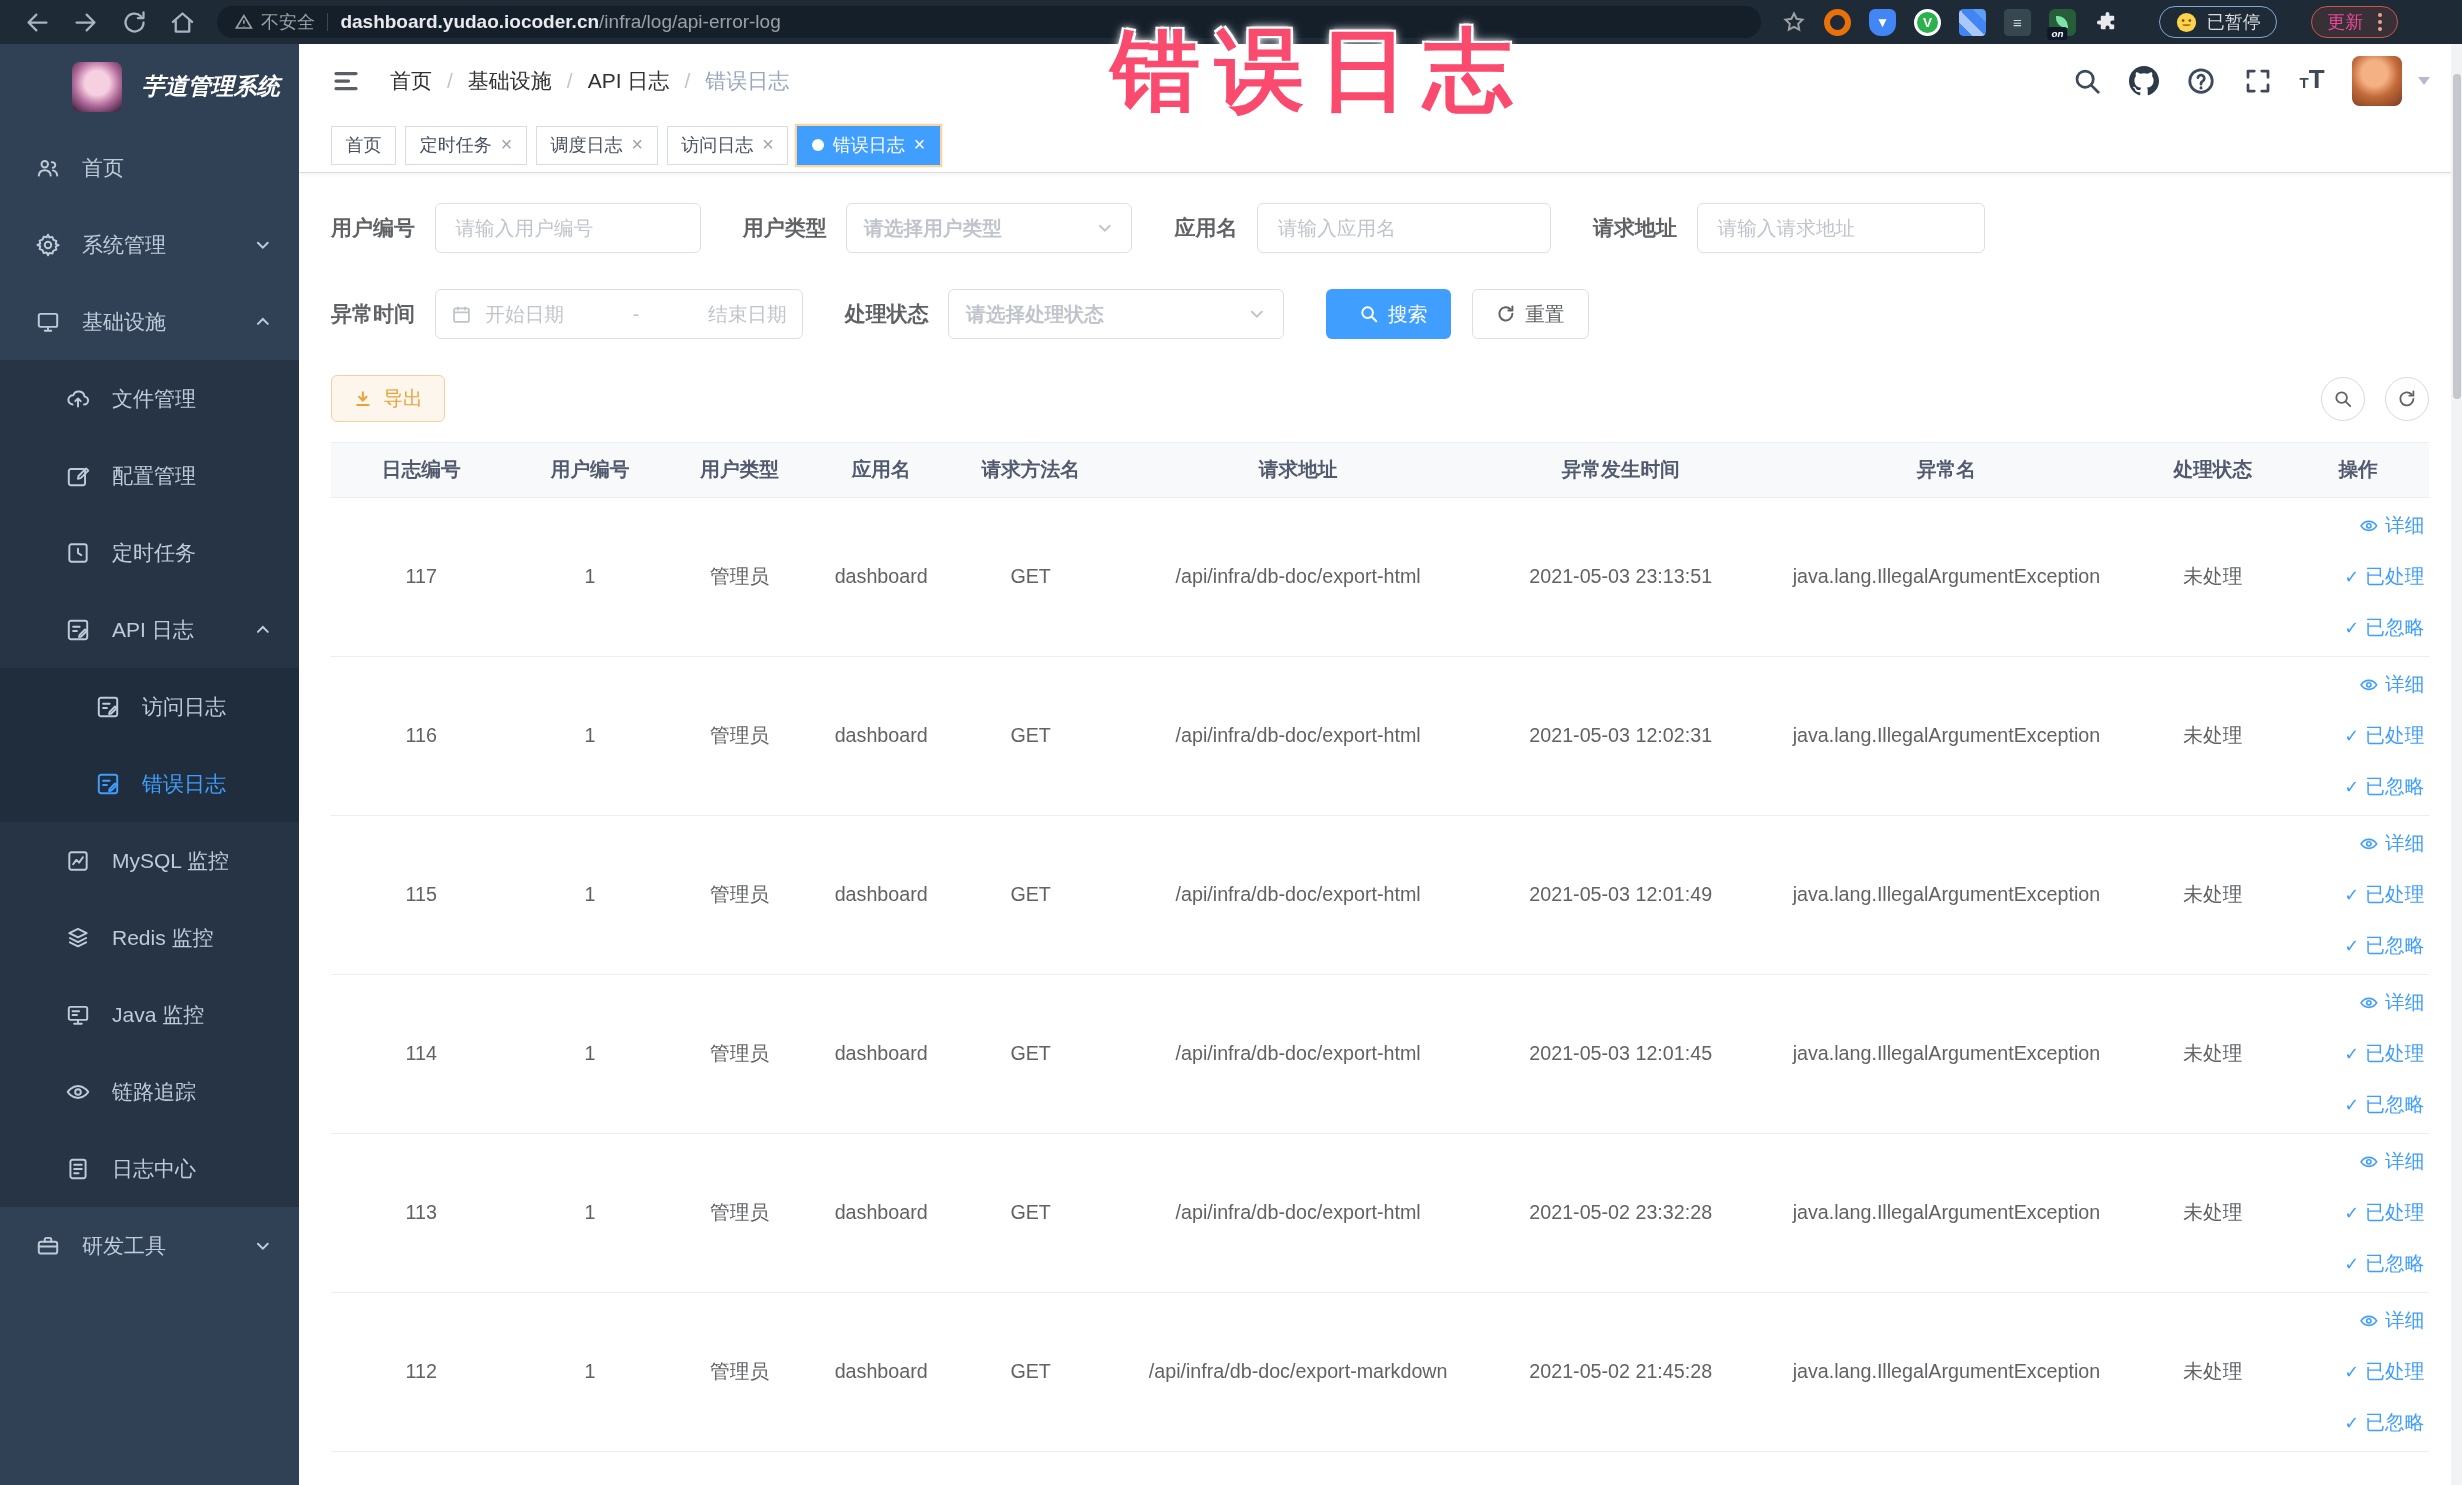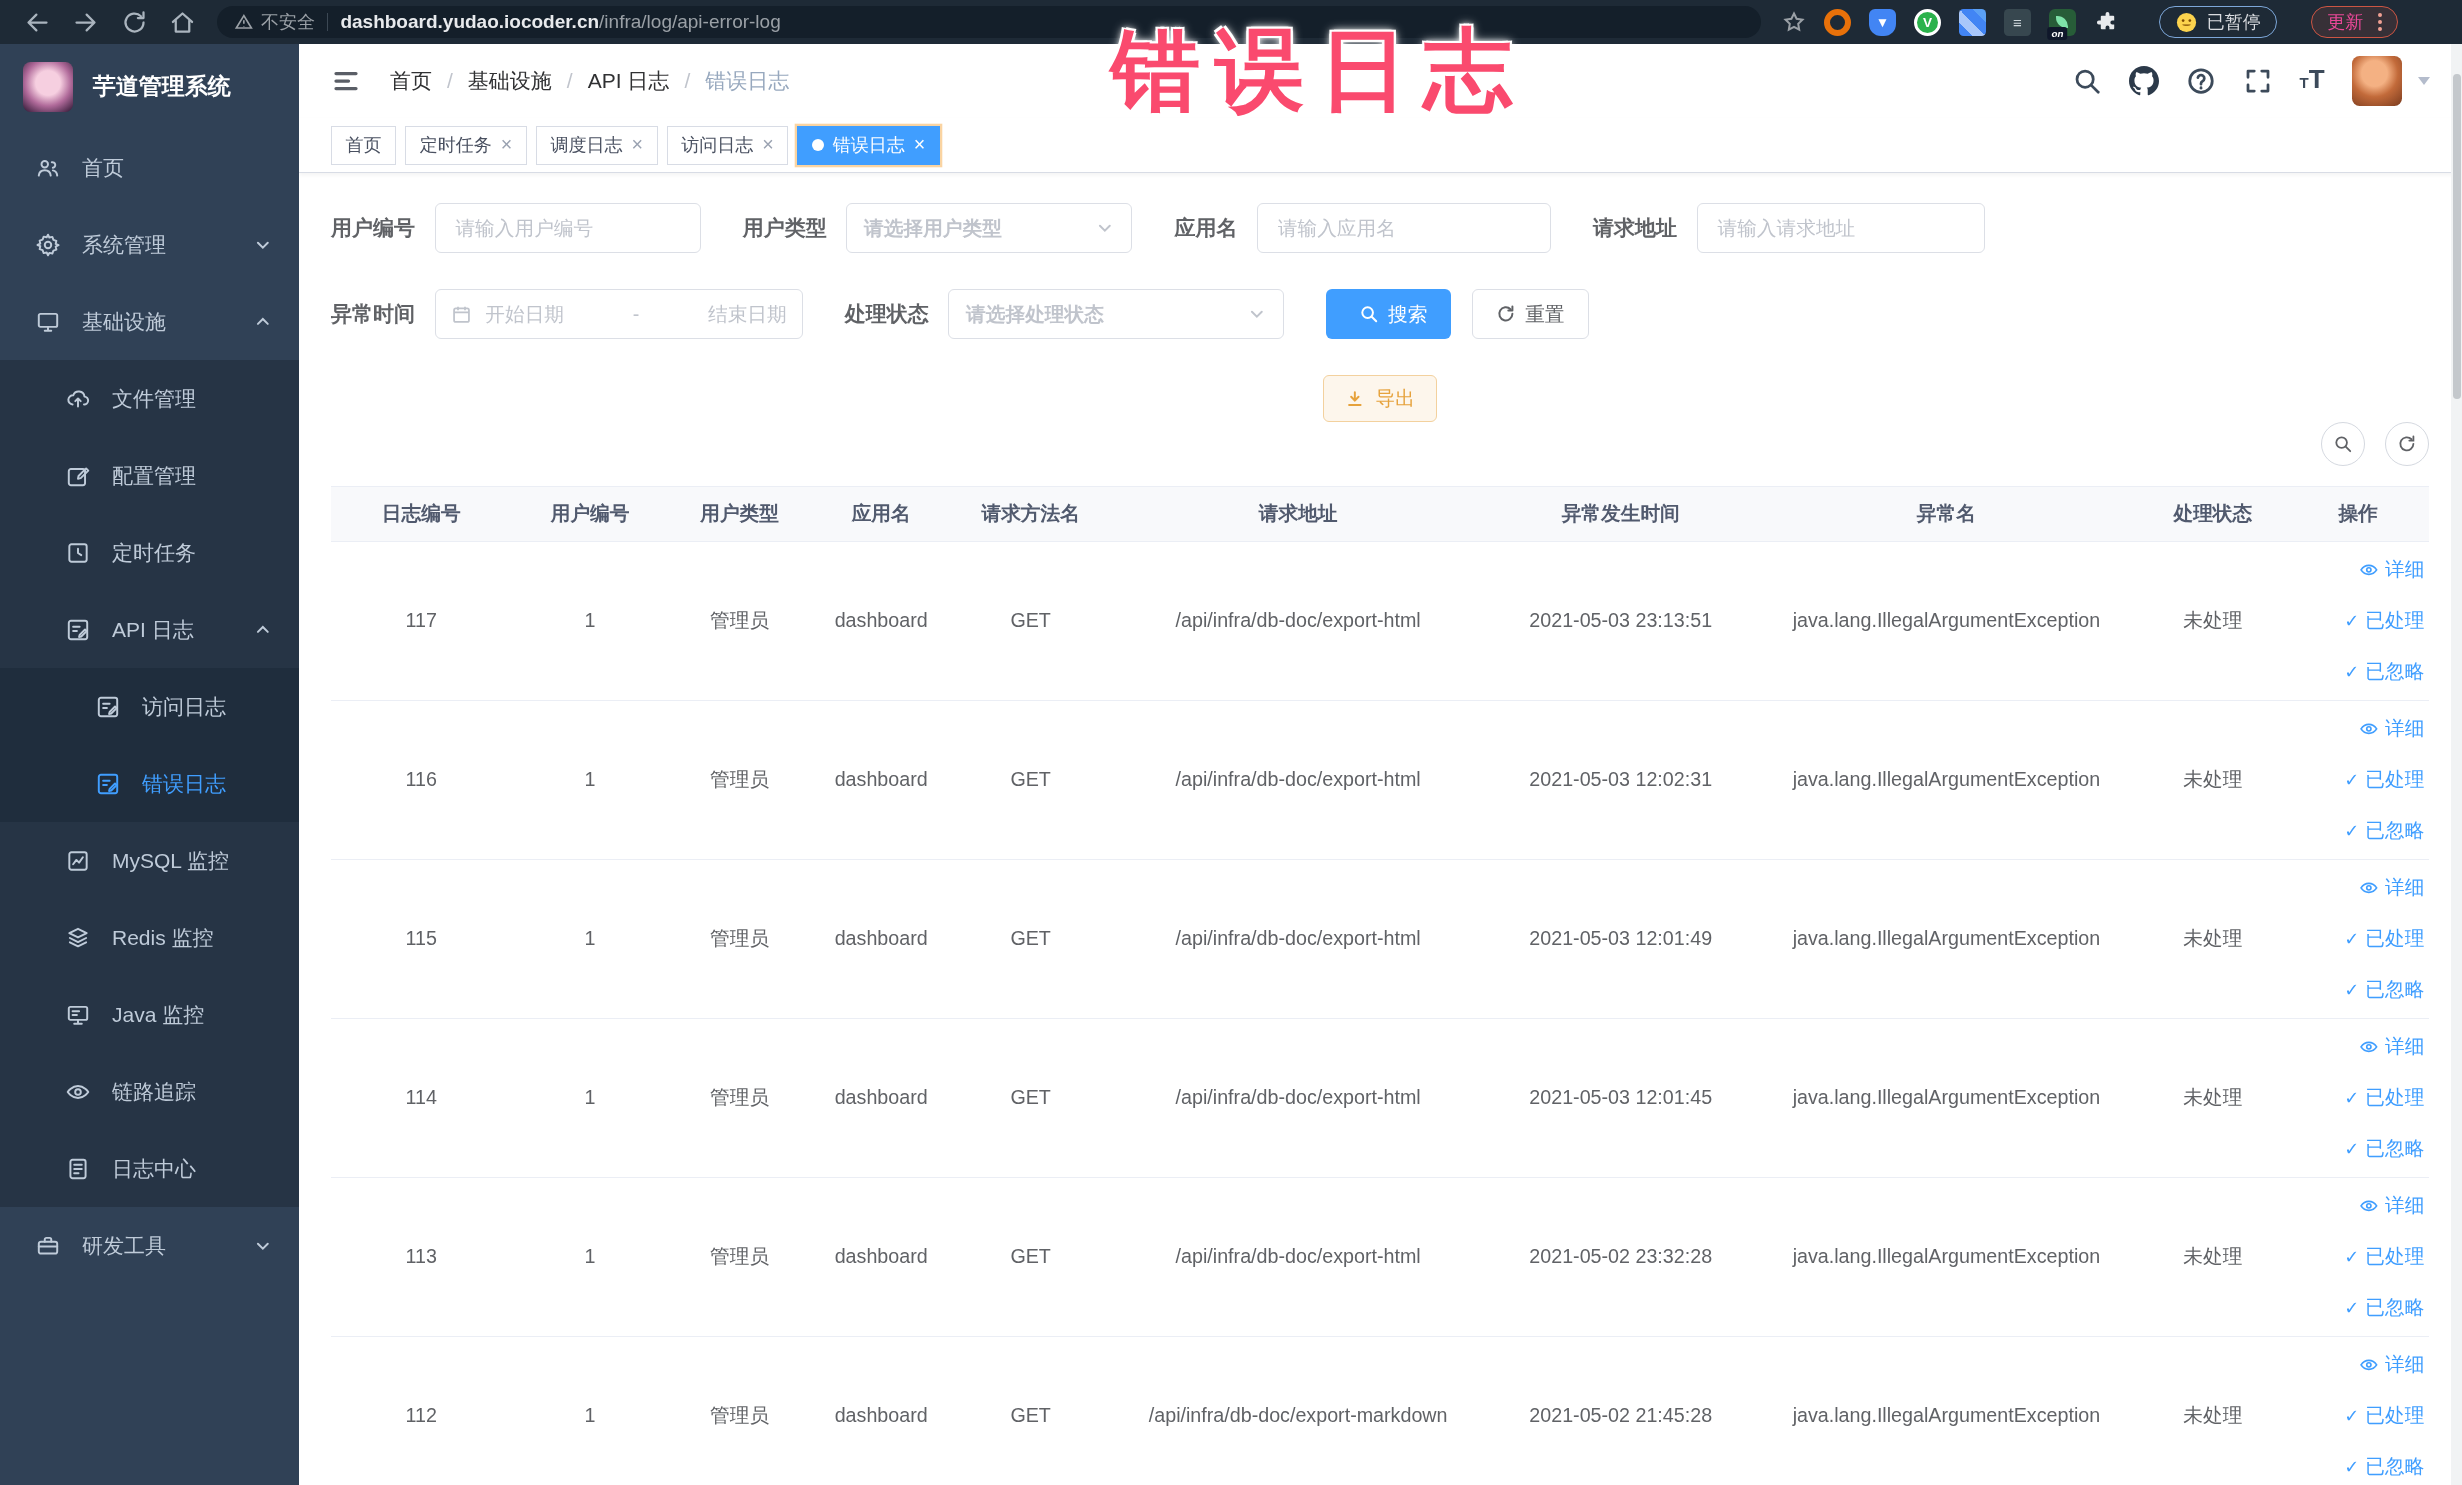--- a/index.html
+++ b/index.html
@@ -39,21 +39,21 @@
   .pill { height:32px; border-radius:16px; display:flex; align-items:center; gap:9px;
           padding:0 15px; font-size:18px; flex:none; }
   .pill-paused { border:1.5px solid #7da7d9; color:#dadce0; margin-left:19.7px; }
   .face { width:23px; height:23px; flex:none; }
   .pill-update { border:1.5px solid #cc5543; background:rgba(204,85,67,.15); color:#ec4899; margin-left:16.7px; }
   .dots3 { display:inline-flex; flex-direction:column; gap:3px; margin-left:6px; }
   .dots3 i { width:3.8px; height:3.8px; border-radius:50%; background:#f0a093; }
 
   
   .sidebar { position:absolute; left:0; top:44px; bottom:0; width:299px; background:#304156; z-index:2; }
-  .logo-row { height:85px; display:flex; align-items:center; padding-left:23px; }
+  .logo-row { height:85px; display:flex; align-items:center; padding-left:72px;font-style:italic; }
   .logo { width:50px; height:50px; border-radius:7.6px; flex:none;
           background:radial-gradient(circle at 50% 42%,#f6cfe0 0 32%,#b06a9a 60%,#2a1430 100%); }
   .app-title { color:#fff; font-size:23px; font-weight:bold; margin-left:19.7px; }
   .mi { height:77px; display:flex; align-items:center; gap:21px; padding-left:35px;
         color:#bfcbd9; font-size:21px; position:relative; cursor:pointer; }
   .mi .ico { width:26px; height:26px; flex:none; }
   .mi .ico svg { width:100%; height:100%; stroke:currentColor; fill:none; stroke-width:1.8;
                  stroke-linecap:round; stroke-linejoin:round; }
   .chev { position:absolute; right:26px; width:19.7px; height:19.7px; }
   .chev svg { width:100%; height:100%; stroke:currentColor; fill:none; stroke-width:2.4; stroke-linecap:round; }
@@ -107,21 +107,21 @@
   .range .cal svg { width:21px; height:21px; stroke:#c0c4cc; fill:none; stroke-width:2; }
   .range .rsep { color:#c0c4cc; flex:1; text-align:center; }
   .btn { height:50px; border-radius:6px; display:inline-flex; align-items:center; gap:9px;
          padding:0 23px; font-size:19.7px; cursor:pointer; border:1.5px solid transparent; }
   .btn svg { width:19.7px; height:19.7px; fill:none; stroke-width:2.4; stroke-linecap:round; stroke-linejoin:round; }
   .btn-primary { background:#409eff; color:#fff; margin-right:21px;padding-left:32px; }
   .btn-primary svg { stroke:#fff; }
   .btn-plain { background:#fff; border-color:#dcdfe6; color:#606266; }
   .btn-plain svg { stroke:#606266; }
 
-  .toolbar-row { display:flex; align-items:center; margin-bottom:19.7px;flex-direction:column; }
+  .toolbar-row { display:flex; align-items:center; margin-bottom:19.7px; }
   .btn-export { height:47px; background:#fdf6ec; border:1.5px solid #f3d19e; color:#e6a23c;
                 border-radius:6px; display:inline-flex; align-items:center; gap:10.6px; padding:0 21px;
                 font-size:19.7px; cursor:pointer; }
   .btn-export svg { width:19.7px; height:19.7px; stroke:#e6a23c; fill:none; stroke-width:2.4; stroke-linecap:round; }
   .tool-circles { margin-left:auto; display:flex; gap:19.7px; }
   .circ { width:44px; height:44px; border-radius:50%; border:1.5px solid #d5d9e0; background:#fff;
           display:flex; align-items:center; justify-content:center; cursor:pointer; }
   .circ svg { width:19.7px; height:19.7px; stroke:#606266; fill:none; stroke-width:2.2; stroke-linecap:round; }
 
   

